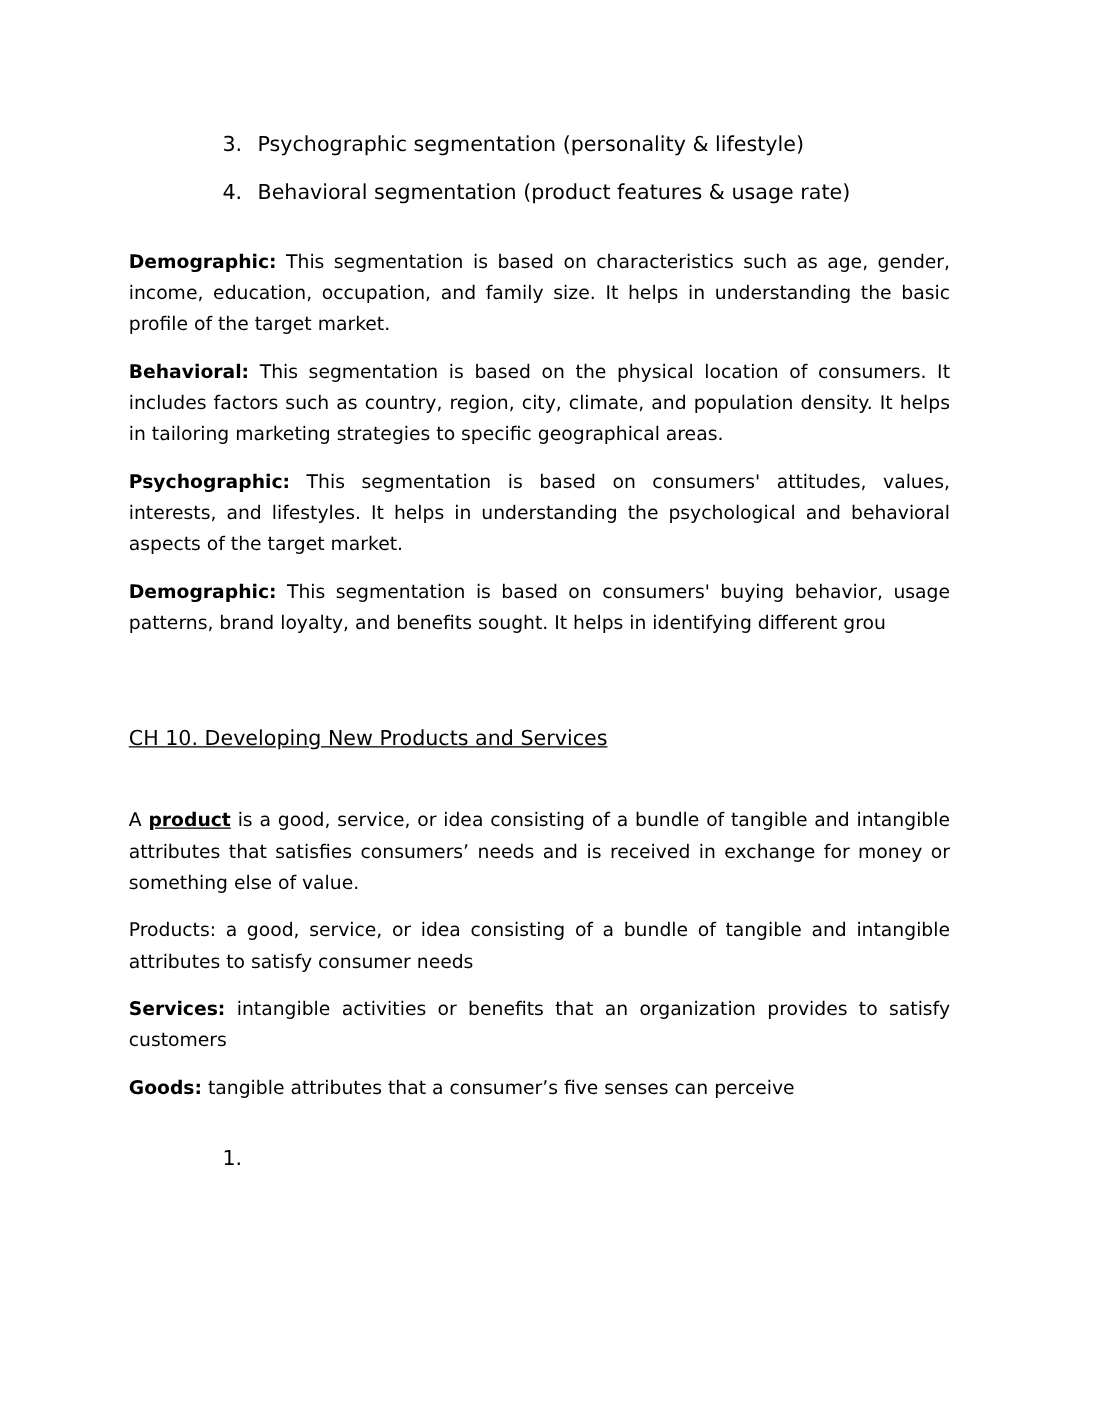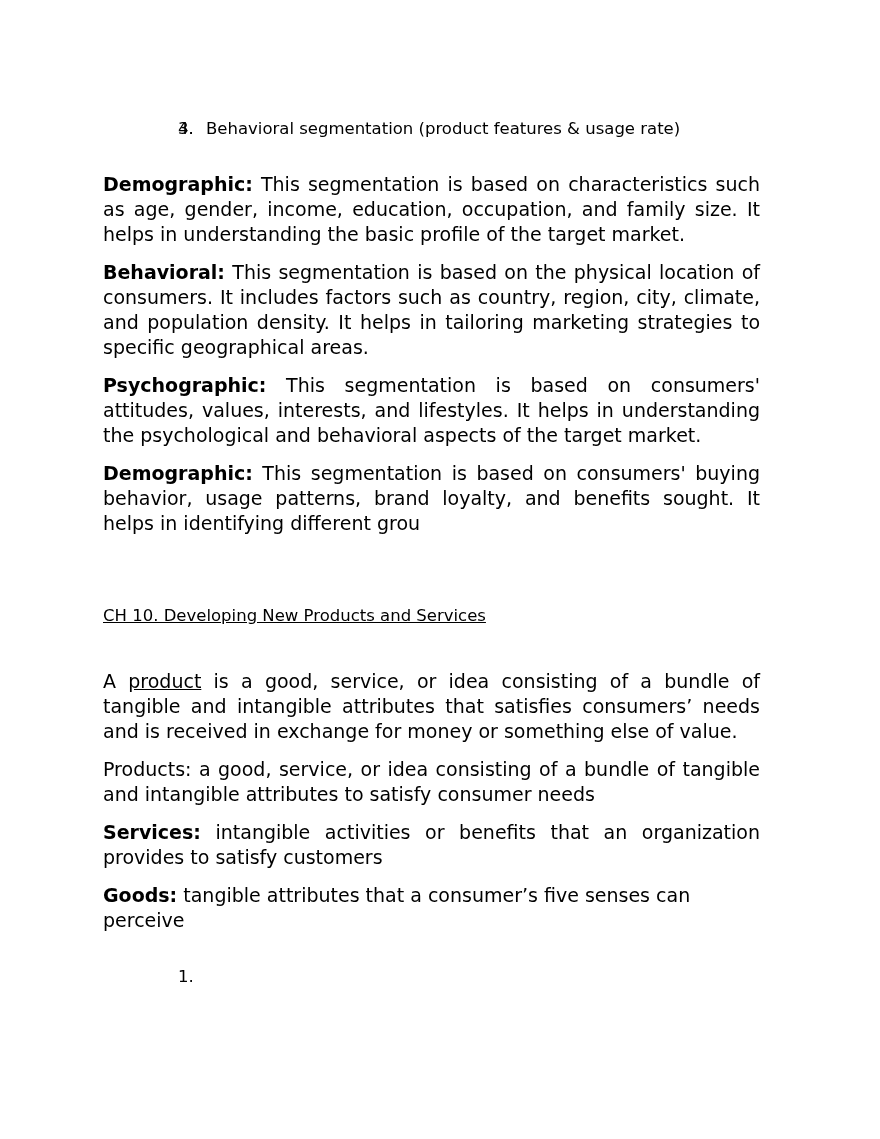--- a/index.html
+++ b/index.html
@@ -44,29 +44,29 @@
     position: absolute;
     left: 75px;
     top: 0;
     width: 24px;
     text-align: left;
   }
   .num-item:last-child { margin-bottom: 0; }
 
   
   .para {
-    font-size: 19px;
+    font-size: 15px;
     line-height: 25px;
     text-align: justify;
     text-justify: inter-word;
     margin: 0 18px 13px 0;
   }
   .para.last-left { text-align: left; }
   .para .lead-bold { font-weight: bold; }
-  .para .uline { text-decoration: underline; }
+  .para .uline { text-decoration: underline; font-weight: bold; }
 
   
   .section-heading {
     font-size: 16.5px;
     line-height: 25px;
     font-weight: normal;
     text-decoration: underline;
     text-align: left;
     margin: 0;
     display: inline-block;
@@ -78,21 +78,21 @@
   .spacer-xs { height: 18px; }
 </style>
 </head>
 <body>
 
 <div class="page">
   <div class="doc-body">
 
     <ul class="num-list">
       <li class="num-item">
-        <span class="marker">3.</span>
+        <span class="marker">3.</span><span>Psychographic segmentation (personality &amp; lifestyle)</span>
       </li>
       <li class="num-item">
         <span class="marker">4.</span><span>Behavioral segmentation (product features &amp; usage rate)</span>
       </li>
     </ul>
 
     <div class="spacer-sm"></div>
 
     <p class="para"><span class="lead-bold">Demographic:</span><span> This segmentation is based on characteristics such as age, gender, income, education, occupation, and family size. It helps in understanding the basic profile of the target market.</span></p>
 

